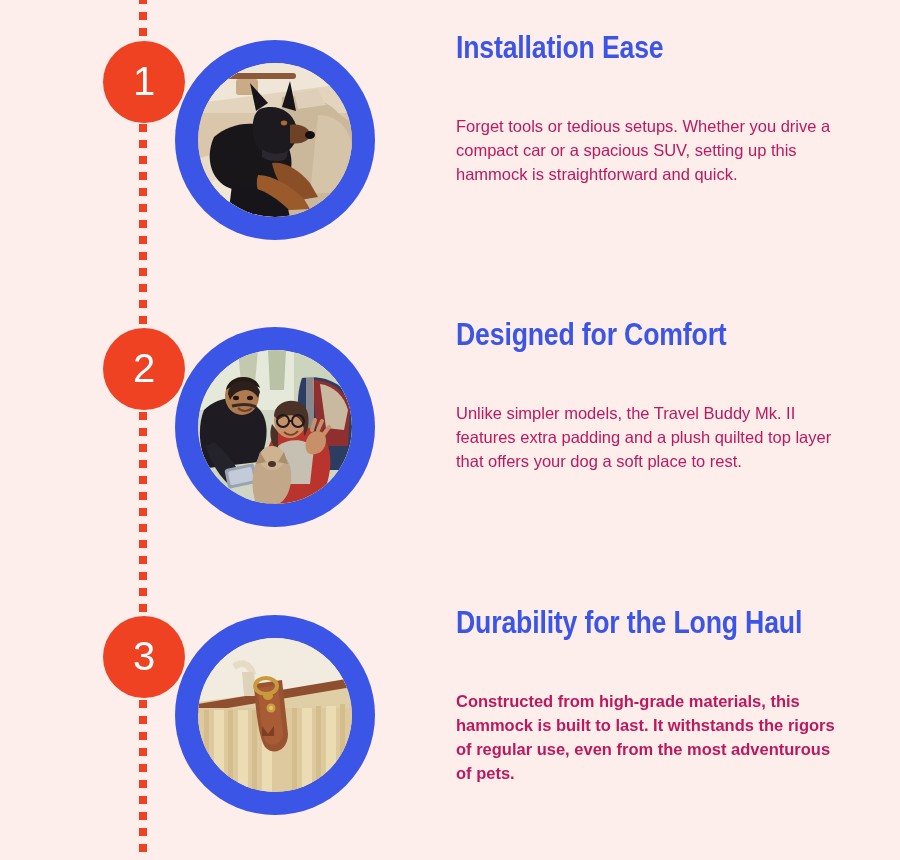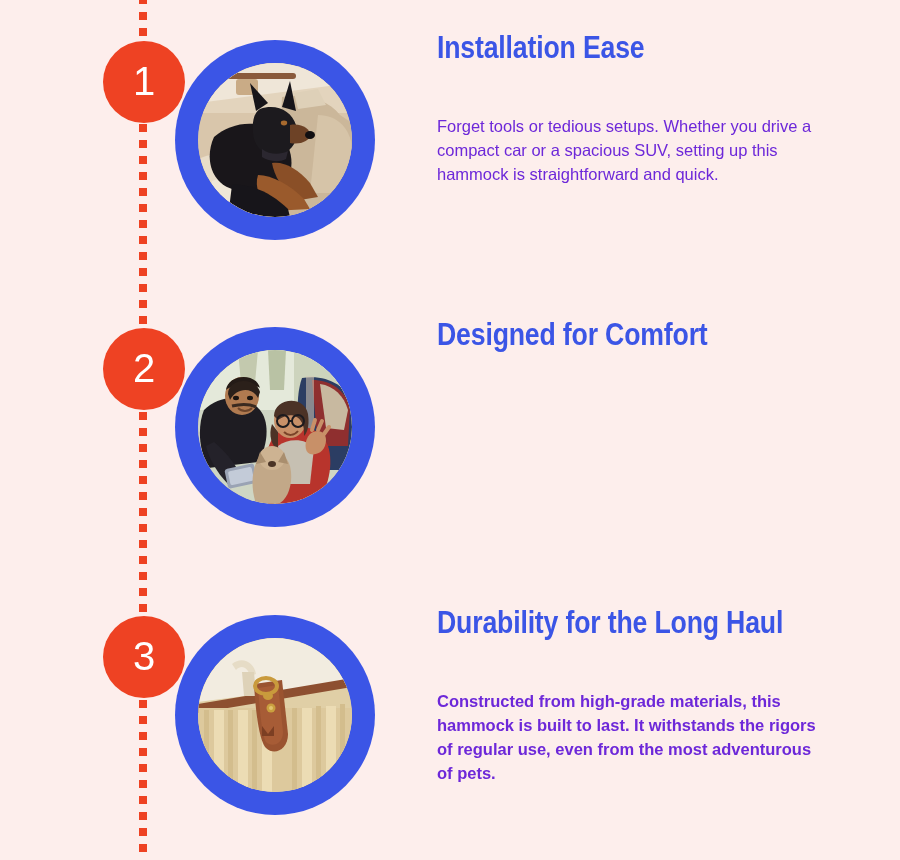--- a/index.html
+++ b/index.html
@@ -93,40 +93,40 @@
     border-radius: 50%;
     overflow: hidden;
     position: relative;
     background: #cdbba4;
   }
   .photo svg { display: block; width: 154px; height: 154px; }
 
   
   .step-text {
     position: absolute;
-    left: 437px;
+    left: 456px;
     top: 0;
     width: 400px;
   }
   .step-title {
     margin: 0;
     color: #3b55e6;
     font-family: "Liberation Sans Narrow", "Liberation Sans", sans-serif;
     font-size: 31px;
     font-weight: bold;
     letter-spacing: -0.2px;
     line-height: 36px;
     transform: scaleX(0.86);
     transform-origin: left center;
     white-space: nowrap;
   }
   .step-body {
     margin: 0;
     padding-top: 48px;
-    color: #6d28d9;
+    color: #be185d;
     font-family: "Liberation Sans", sans-serif;
     font-size: 16.5px;
     line-height: 24px;
     max-width: 390px;
   }
   .step-3 .step-body { max-width: 392px; font-weight: bold; }
 </style>
 </head>
 <body>
 
@@ -248,20 +248,21 @@
             <path d="M62 102 L58 114 L68 112 Z" fill="#a98e6e"></path>
             <path d="M86 102 L90 114 L80 112 Z" fill="#a98e6e"></path>
             <ellipse cx="74" cy="114" rx="4" ry="3" fill="#4a3426"></ellipse>
           </g>
         </svg>
       </div>
     </div>
 
     <div class="step-text">
       <h2 class="step-title">Designed for Comfort</h2>
+      <p class="step-body">Unlike simpler models, the Travel Buddy Mk. II features extra padding and a plush quilted top layer that offers your dog a soft place to rest.</p>
     </div>
   </div>
 
   <div class="step step-3">
 
     <div class="badge">
       <span>3</span>
     </div>
 
     <div class="photo-ring">

